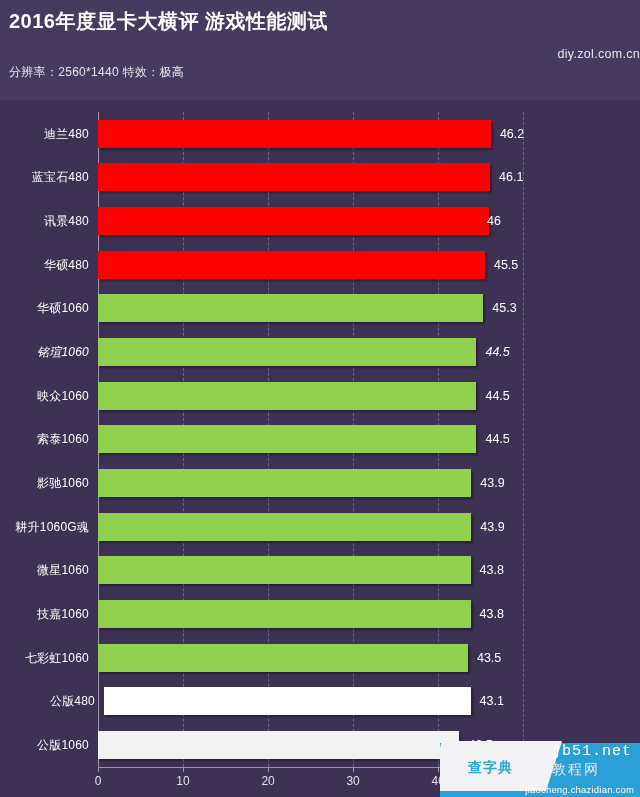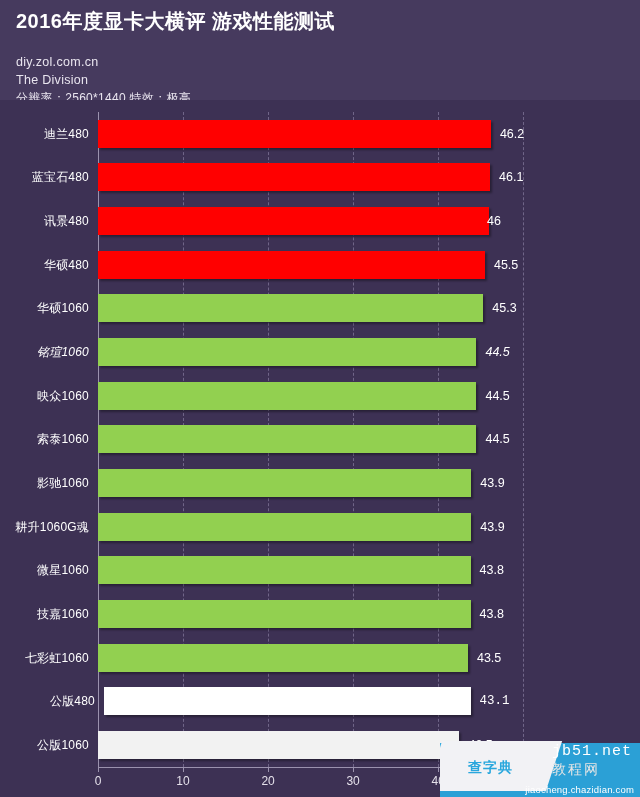--- a/index.html
+++ b/index.html
@@ -16,40 +16,40 @@
     position: relative;
   }
 
   
   #header {
     position: absolute;
     left: 0; top: 0;
     width: 640px;
     height: 100px;
     background: #463a5e;
-    padding: 8px 0 0 16px;
+    padding: 8px 0 0 9px;
   }
 
   #chart-title {
     font-size: 20px;
     font-weight: bold;
     color: #ffffff;
     letter-spacing: 0.5px;
     line-height: 26px;
     white-space: nowrap;
   }
 
   .subline {
     color: #e9e5ef;
     font-size: 12.5px;
     line-height: 16px;
     letter-spacing: 0.3px;
     white-space: nowrap;
   }
-  #sub-site { margin-top: 20px; }
+  #sub-site { margin-top: 12px; text-align: right; }
   #sub-game { margin-top: 2px; }
   #sub-settings { margin-top: 2px; font-size: 12px; }
 
   
   #chart-area {
     position: absolute;
     left: 0; top: 100px;
     width: 640px;
     height: 697px;
     background: #3d3154;
@@ -206,21 +206,20 @@
     font-weight: bold;
     letter-spacing: 1px;
   }
 </style>
 </head>
 <body>
 
 <div id="header">
   <div id="chart-title">2016年度显卡大横评  游戏性能测试</div>
   <div class="subline" id="sub-site">diy.zol.com.cn</div>
-  <div class="subline" id="sub-game">The Division</div>
   <div class="subline" id="sub-settings">分辨率：2560*1440 特效：极高</div>
 </div>
 
 <div id="chart-area">
   <div id="plot">
     <div id="grid-layer">
         <div class="gridline axis0" style="left: 0px;"></div>
         <div class="gridline" style="left: 85.0467px;"></div>
         <div class="gridline" style="left: 170.093px;"></div>
         <div class="gridline" style="left: 255.14px;"></div>
@@ -302,21 +301,21 @@
           <div class="val-label" style="left: 372.505px;">43.8</div>
         </div>
         <div class="row" style="top: 524px; height: 43.6667px;">
           <div class="cat-label">七彩虹1060</div>
           <div class="bar" style="width: 369.953px; background: rgb(146, 208, 80);"></div>
           <div class="val-label" style="left: 369.953px;">43.5</div>
         </div>
         <div class="row" style="top: 567.667px; height: 43.6667px; margin-left: 6px;">
           <div class="cat-label">公版480</div>
           <div class="bar" style="width: 366.551px; background: rgb(255, 255, 255);"></div>
-          <div class="val-label" style="left: 366.551px; font-family: Liberation Mono, monospace;">43.1</div>
+          <div class="val-label" style="left: 366.551px;">43.1</div>
         </div>
         <div class="row" style="top: 611.333px; height: 43.6667px;">
           <div class="cat-label">公版1060</div>
           <div class="bar" style="width: 361.449px; background: rgb(242, 242, 242);"></div>
           <div class="val-label" style="left: 361.449px;">42.5</div>
         </div>
       </div>
   </div>
 
   <div id="watermark">

